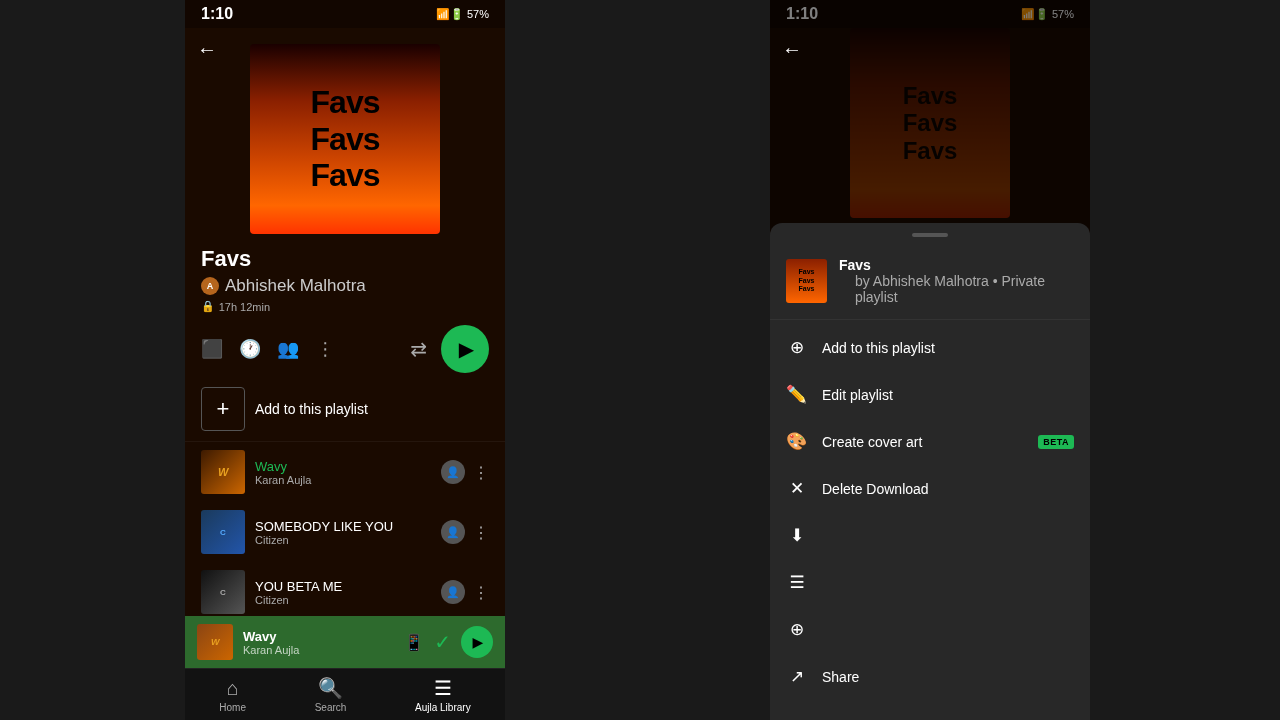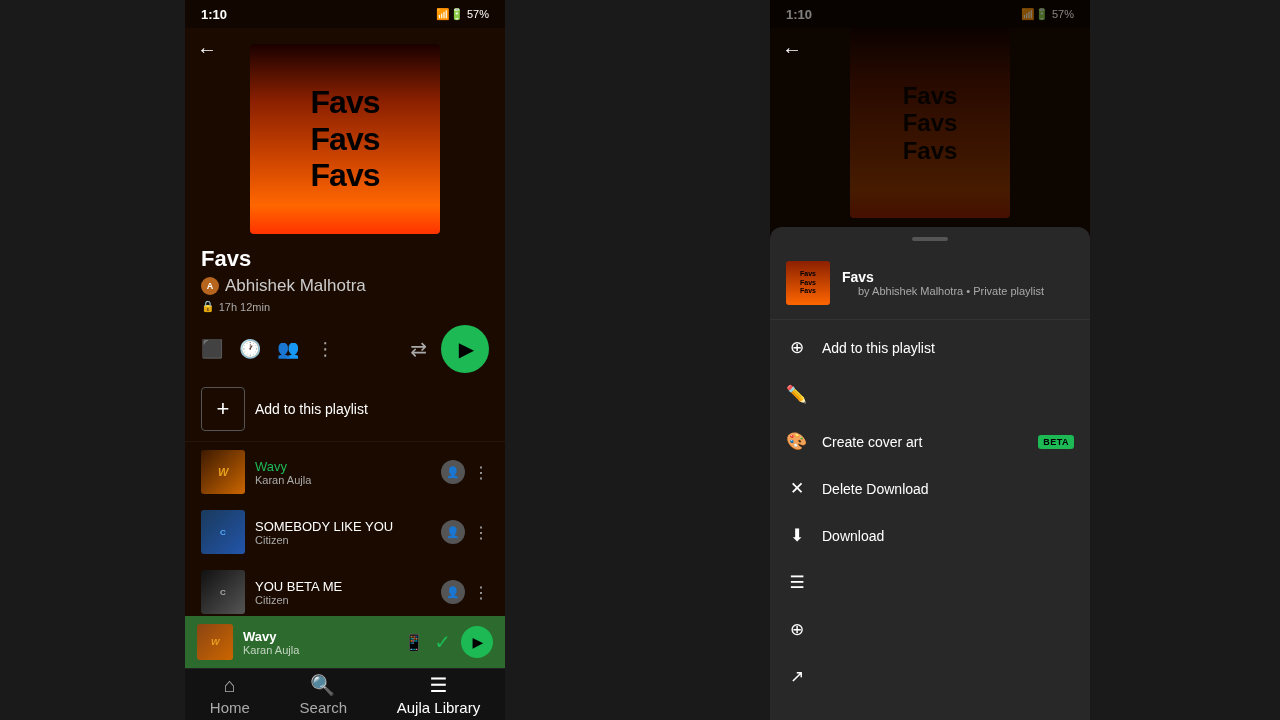--- a/index.html
+++ b/index.html
@@ -38,21 +38,21 @@
     .status-bar {
       display: flex;
       justify-content: space-between;
       align-items: center;
       padding: 4px 16px;
       height: 28px;
       background: rgba(0,0,0,0.3);
     }
     .status-time {
       color: white;
-      font-size: 13px;
+      font-size: 16px;
       font-weight: 600;
     }
     .status-icons {
       color: white;
       font-size: 11px;
       display: flex;
       align-items: center;
       gap: 3px;
     }
 
@@ -298,21 +298,21 @@
     }
     .nav-item {
       display: flex;
       flex-direction: column;
       align-items: center;
       gap: 2px;
       cursor: pointer;
     }
     .nav-icon { font-size: 20px; color: #aaa; }
     .nav-icon.active { color: white; }
-    .nav-label { font-size: 15px; color: #aaa; }
+    .nav-label { font-size: 10px; color: #aaa; }
     .nav-label.active { color: white; }
 
     
     .context-overlay {
       position: absolute;
       top: 0;
       left: 0;
       right: 0;
       bottom: 0;
       background: rgba(0,0,0,0.5);
@@ -353,21 +353,21 @@
       color: black;
       font-weight: bold;
     }
     .context-info .context-title {
       color: white;
       font-size: 14px;
       font-weight: 600;
     }
     .context-info .context-sub {
       color: #aaa;
-      font-size: 11px;
+      font-size: 14px;
       padding-left: 16px;
     }
     .menu-item {
       display: flex;
       align-items: center;
       padding: 13px 16px;
       gap: 14px;
       cursor: pointer;
     }
     .menu-icon { color: white; font-size: 17px; width: 22px; text-align: center; }
@@ -596,44 +596,45 @@
       </div>
     </div>
 
     <div class="menu-item">
       <span class="menu-icon">⊕</span>
       <span class="menu-label">Add to this playlist</span>
     </div>
 
     <div class="menu-item">
       <span class="menu-icon">✏️</span>
+      <span class="menu-label">Edit playlist</span>
     </div>
 
     <div class="menu-item" style="position:relative;">
       <span class="menu-icon">🎨</span>
       <span class="menu-label">Create cover art</span>
       <span class="beta-badge">BETA</span>
 
     </div>
 
     <div class="menu-item">
       <span class="menu-icon">✕</span>
       <span class="menu-label">Delete Download</span>
     </div>
 
     <div class="menu-item">
       <span class="menu-icon">⬇</span>
-      <span class="menu-label">Download</span>
     </div>
 
     <div class="menu-item">
       <span class="menu-icon">☰</span>
     </div>
 
     <div class="menu-item">
       <span class="menu-icon">⊕</span>
     </div>
 
     <div class="menu-item">
       <span class="menu-icon">↗</span>
+      <span class="menu-label">Share</span>
     </div>
   </div>
 </div>
 
 </body></html>

